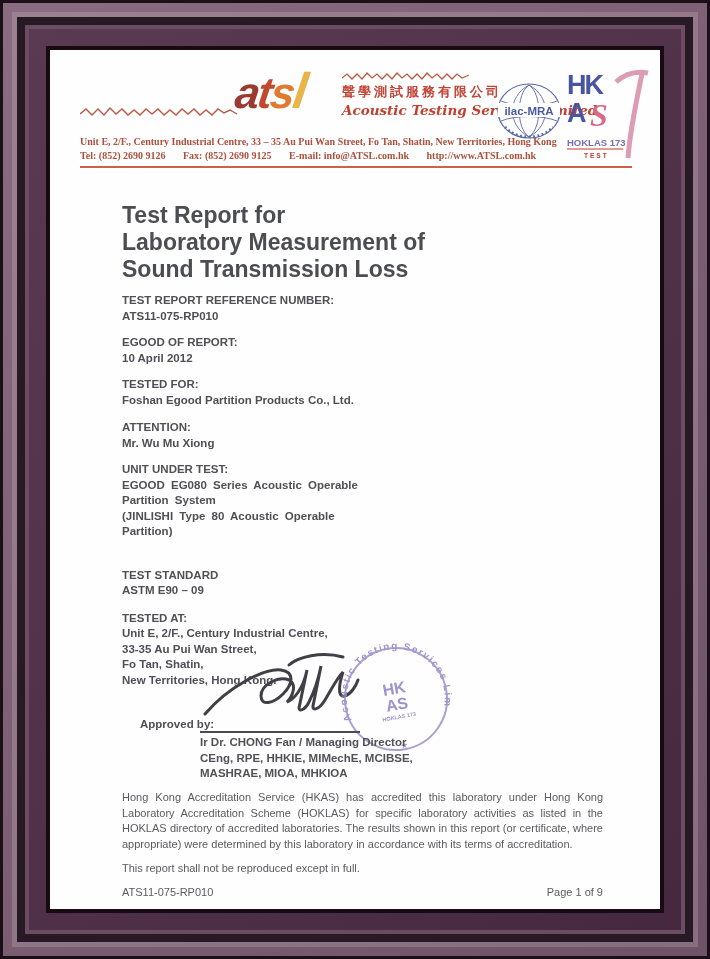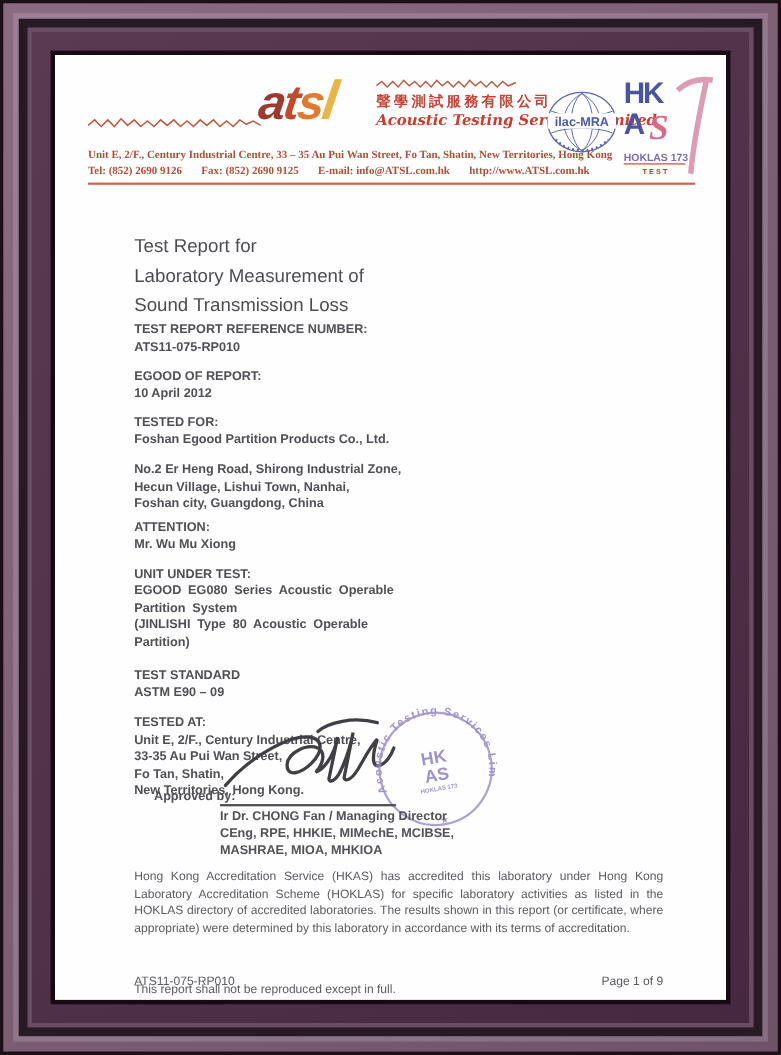--- a/index.html
+++ b/index.html
@@ -31,45 +31,45 @@
   .addr{position:absolute;left:30px;top:86px;font-family:"Liberation Serif", serif;
         font-weight:bold;font-size:10px;color:#ad4f3b;white-space:nowrap;}
   .contact{position:absolute;left:30px;top:100px;font-family:"Liberation Serif", serif;
         font-weight:bold;font-size:10px;color:#ad4f3b;white-space:nowrap;}
   .contact span{margin-right:15px;}
   .hrule{position:absolute;left:30px;top:116px;width:552px;height:2px;background:#cc6247;}
   .ilac{position:absolute;left:446px;top:32px;}
   .hkas{position:absolute;left:516px;top:18px;}
 
   
-  .title{position:absolute;left:72px;top:160px;font-size:17px;font-weight:normal;
+  .title{position:absolute;left:72px;top:152px;font-size:23px;font-weight:bold;
          color:#4c4c53;line-height:27px;}
 
   
   .fields{position:absolute;left:72px;top:243px;width:482px;font-size:11.5px;
           font-weight:bold;color:#4f4f55;line-height:15.5px;}
   .frow{display:flex;flex-direction:column;}
   .flabel{width:226px;flex-shrink:0;}
   .fvalue{flex:1;white-space:pre-line;}
-  .mb11{margin-bottom:11px}.mb12{margin-bottom:12px}.mb6{margin-bottom:6px}.mb28{margin-bottom:15px}
+  .mb11{margin-bottom:11px}.mb12{margin-bottom:12px}.mb6{margin-bottom:6px}.mb28{margin-bottom:28px}
   .uut .fvalue{word-spacing:3px;}
 
   
   .approved-by{position:absolute;left:90px;top:668px;font-size:11.5px;font-weight:bold;color:#4f4f55;}
   .sig{position:absolute;left:145px;top:598px;}
   .sigline{position:absolute;left:150px;top:681px;width:160px;height:2px;background:#4a4a50;}
   .appr-name{position:absolute;left:150px;top:686px;font-size:11.5px;font-weight:bold;color:#515157;}
   .appr-cred{position:absolute;left:150px;top:701px;font-size:11.5px;font-weight:bold;
              color:#515157;white-space:pre-line;line-height:15px;}
   .stamp{position:absolute;left:283px;top:586px;opacity:.85;}
 
   
   .accr{position:absolute;left:72px;top:740px;width:481px;font-size:11px;color:#5a5a60;
         line-height:15.5px;text-align:justify;}
-  .repro{position:absolute;left:72px;top:844px;font-size:11px;color:#5a5a60;text-align:center;}
+  .repro{position:absolute;left:72px;top:812px;font-size:11px;color:#5a5a60;text-align:center;}
   .botrow{position:absolute;left:72px;top:836px;width:481px;display:flex;
           justify-content:space-between;font-size:11px;color:#5a5a60;}
 </style>
 </head>
 <body>
 
 <div class="frame">
  <div class="f2">
       <div class="f3">
         <div class="f4">
@@ -132,26 +132,20 @@
         <div class="flabel">TEST REPORT REFERENCE NUMBER:</div>
         <div class="fvalue">ATS11-075-RP010</div>
       </div>
       <div class="frow mb11">
         <div class="flabel">EGOOD OF REPORT:</div>
         <div class="fvalue">10 April 2012</div>
       </div>
       <div class="frow mb12">
         <div class="flabel">TESTED FOR:</div>
         <div class="fvalue">Foshan Egood Partition Products Co., Ltd.</div>
-      </div>
-      <div class="frow mb6">
-        <div class="flabel"></div>
-        <div class="fvalue">No.2 Er Heng Road, Shirong Industrial Zone,
-Hecun Village, Lishui Town, Nanhai,
-Foshan city, Guangdong, China</div>
       </div>
       <div class="frow mb11">
         <div class="flabel">ATTENTION:</div>
         <div class="fvalue">Mr. Wu Mu Xiong</div>
       </div>
       <div class="frow mb28 uut">
         <div class="flabel">UNIT UNDER TEST:</div>
         <div class="fvalue">EGOOD EG080 Series Acoustic Operable
 Partition System
 (JINLISHI Type 80 Acoustic Operable

